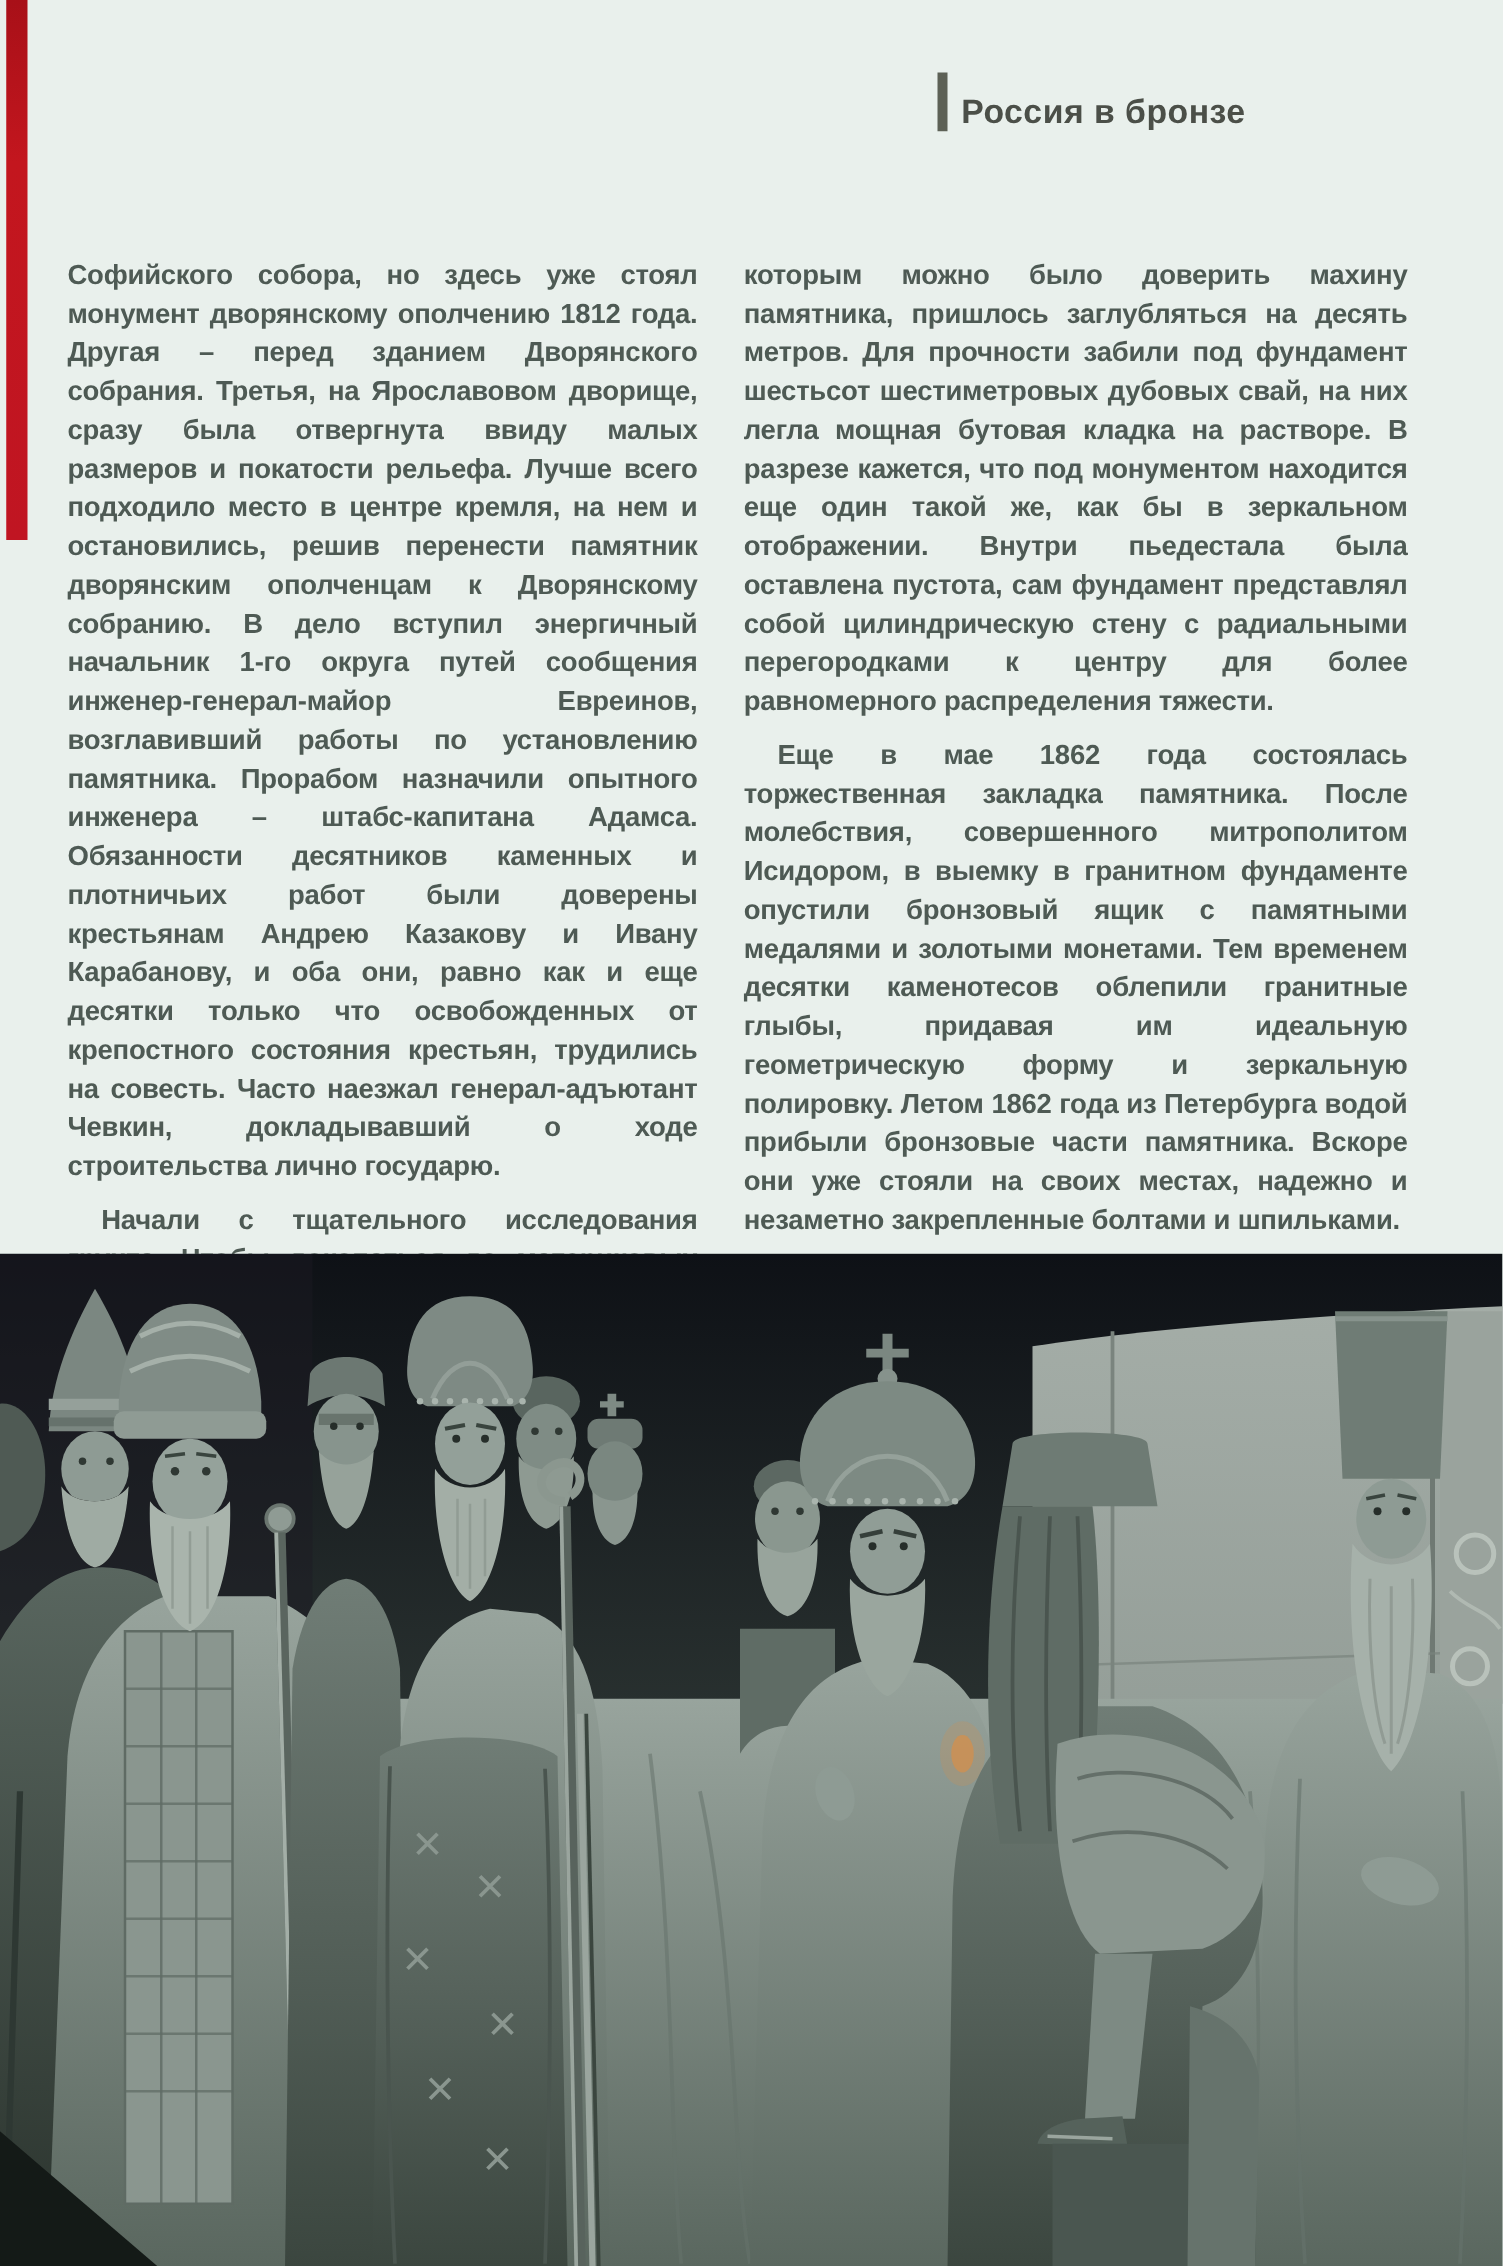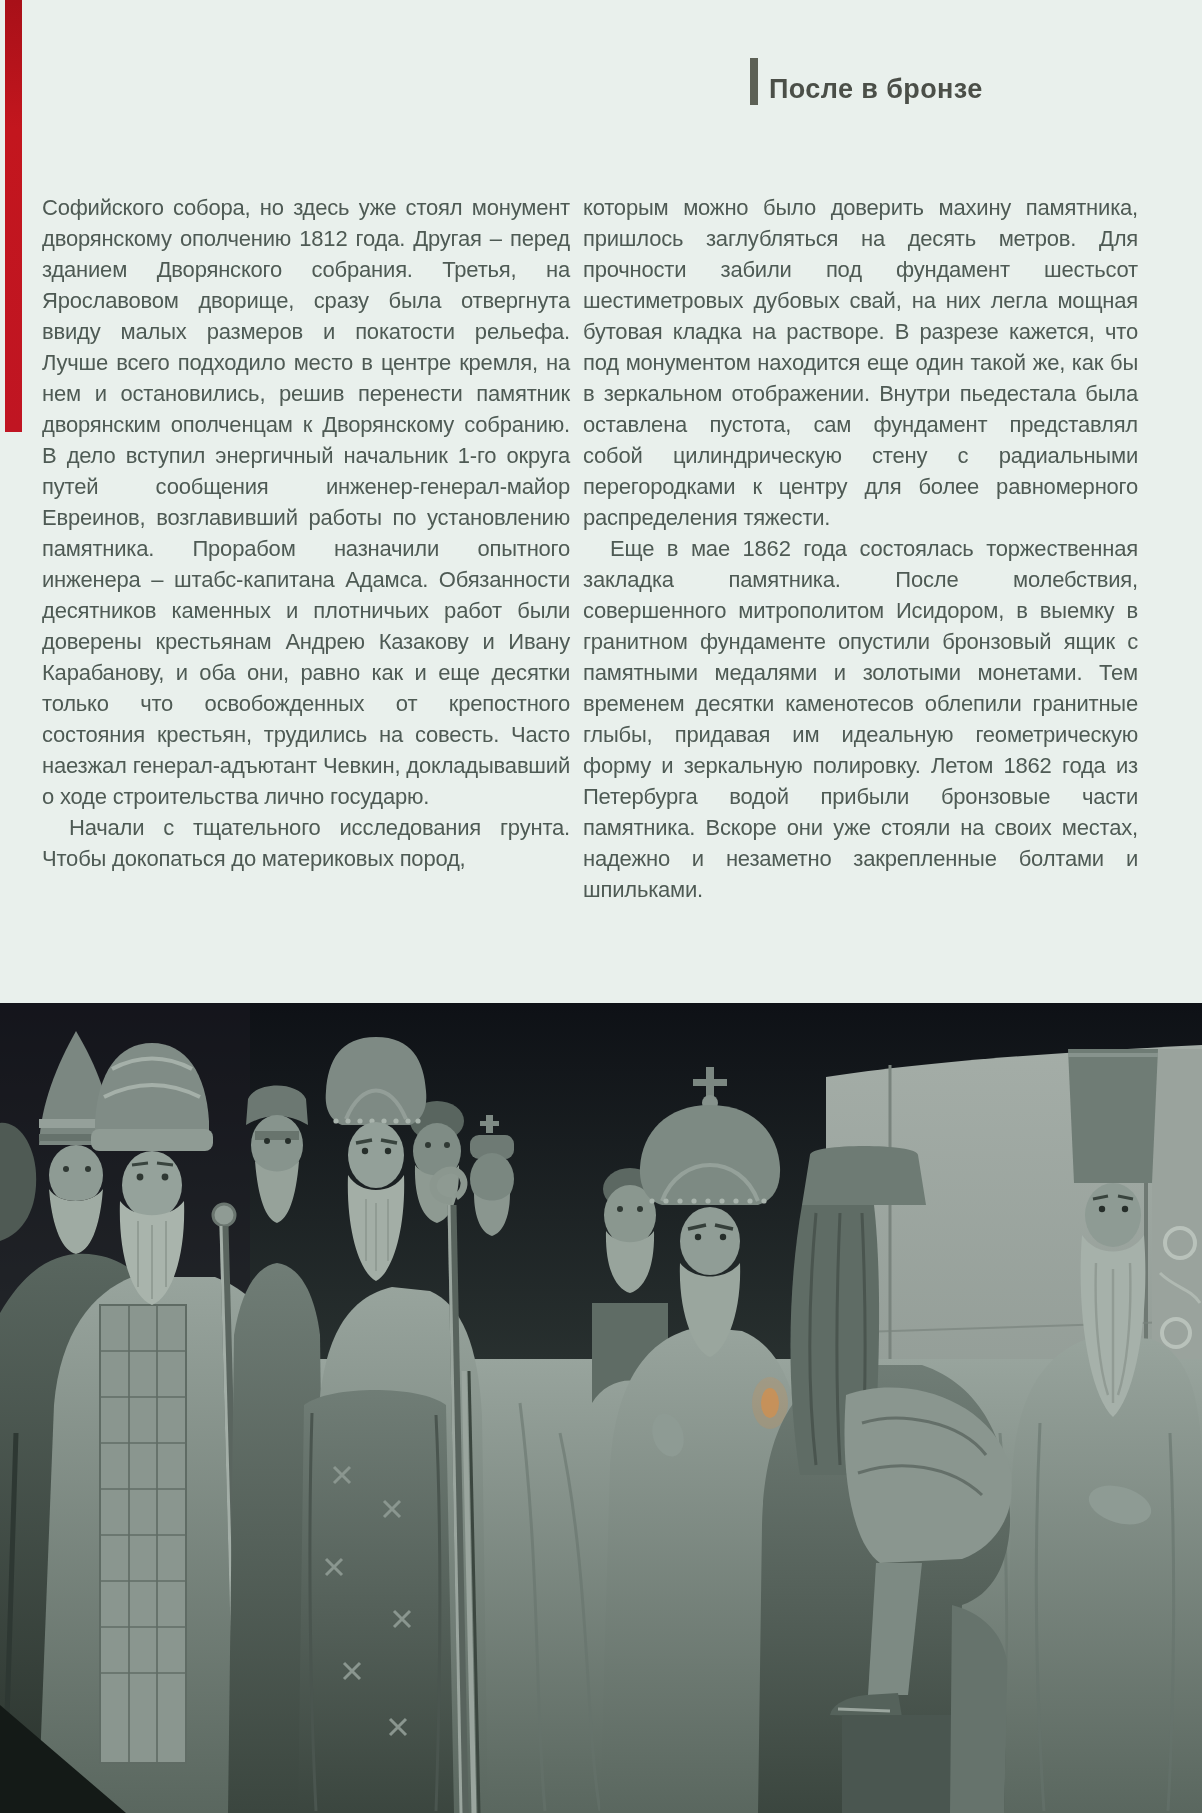--- a/index.html
+++ b/index.html
@@ -25,36 +25,36 @@
     font-size:27px;font-weight:bold;color:#4b4f48;
     letter-spacing:.4px;line-height:1;padding-bottom:2px;
   }
   .col{
     position:absolute;top:192px;
     font-size:22px;line-height:31px;color:#4e5a54;
     text-align:justify;letter-spacing:-0.2px;
   }
   .col-left{left:42px;width:528px;}
   .col-right{left:583px;width:555px;}
-  .col p{margin:0;}
+  .col p{margin:12px;font-weight:bold;}
   .col p.indent{text-indent:27px;}
   .photo{
     position:absolute;left:0;top:1003px;width:1202px;height:810px;
     background:#59665f;
   }
   .photo svg{display:block;}
 </style>
 </head>
 <body>
 
 <div class="red-stripe"></div>
 
 <div class="page-header">
   <div class="bar"></div>
-  <div class="title">После в бронзе</div>
+  <div class="title">Россия в бронзе</div>
 </div>
 
 <div class="col col-left">
   <p>Софийского собора, но здесь уже стоял монумент дворянскому ополчению 1812 года. Другая – перед зданием Дворянского собрания. Третья, на Ярославовом дворище, сразу была отвергнута ввиду малых размеров и покатости рельефа. Лучше всего подходило место в центре кремля, на нем и остановились, решив перенести памятник дворянским ополченцам к Дворянскому собранию. В дело вступил энергичный начальник 1-го округа путей сообщения инженер-генерал-майор Евреинов, возглавивший работы по установлению памятника. Прорабом назначили опытного инженера – штабс-капитана Адамса. Обязанности десятников каменных и плотничьих работ были доверены крестьянам Андрею Казакову и Ивану Карабанову, и оба они, равно как и еще десятки только что освобожденных от крепостного состояния крестьян, трудились на совесть. Часто наезжал генерал-адъютант Чевкин, докладывавший о ходе строительства лично государю.</p>
   <p class="indent">Начали с тщательного исследования грунта. Чтобы докопаться до материковых пород,</p>
 </div>
 
 <div class="col col-right">
   <p>которым можно было доверить махину памятника, пришлось заглубляться на десять метров. Для прочности забили под фундамент шестьсот шестиметровых дубовых свай, на них легла мощная бутовая кладка на растворе. В разрезе кажется, что под монументом находится еще один такой же, как бы в зеркальном отображении. Внутри пьедестала была оставлена пустота, сам фундамент представлял собой цилиндрическую стену с радиальными перегородками к центру для более равномерного распределения тяжести.</p>
   <p class="indent">Еще в мае 1862 года состоялась торжественная закладка памятника. После молебствия, совершенного митрополитом Исидором, в выемку в гранитном фундаменте опустили бронзовый ящик с памятными медалями и золотыми монетами. Тем временем десятки каменотесов облепили гранитные глыбы, придавая им идеальную геометрическую форму и зеркальную полировку. Летом 1862 года из Петербурга водой прибыли бронзовые части памятника. Вскоре они уже стояли на своих местах, надежно и незаметно закрепленные болтами и шпильками.</p>

